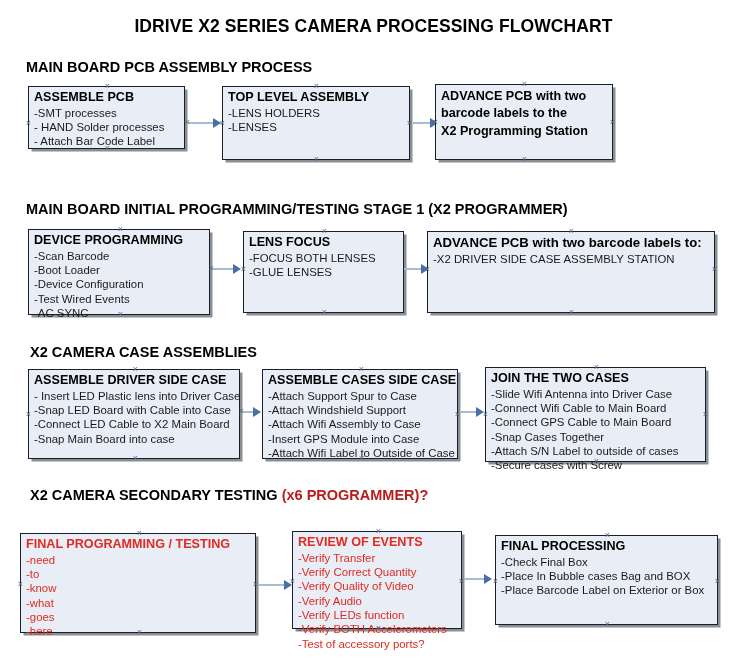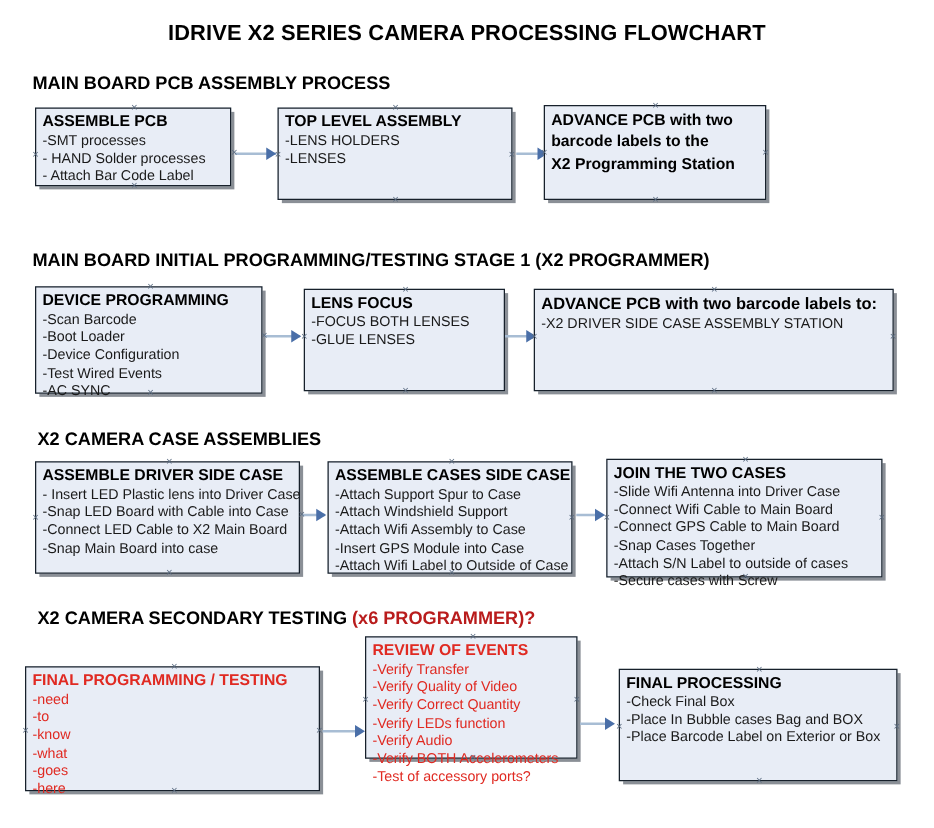--- a/index.html
+++ b/index.html
@@ -208,27 +208,27 @@
     <span class="bl">-here</span>
     <span class="xm" style="left:-4px;top:47px;"></span>
     <span class="xm" style="right:-4px;top:47px;"></span>
     <span class="xm" style="left:115px;top:-4px;"></span>
     <span class="xm" style="left:115px;bottom:-4px;"></span>
   </div>
 
   <div class="conn" style="left:258px;top:584px;width:32px;"></div>
   <div class="arrow" style="left:284px;top:580px;"></div>
 
-  <div class="box red" style="left:292px;top:509px;width:170px;height:98px;">
+  <div class="box red" style="left:292px;top:531px;width:170px;height:98px;">
     <span class="bt">REVIEW OF EVENTS</span>
     <span class="bl">-Verify Transfer</span>
+    <span class="bl">-Verify Correct Quantity</span>
     <span class="bl">-Verify Quality of Video</span>
-    <span class="bl">-Verify Correct Quantity</span>
+    <span class="bl">-Verify Audio</span>
     <span class="bl">-Verify LEDs function</span>
-    <span class="bl">-Verify Audio</span>
     <span class="bl">-Verify BOTH Accelerometers</span>
     <span class="bl">-Test of accessory ports?</span>
     <span class="xm" style="left:-4px;top:46px;"></span>
     <span class="xm" style="right:-4px;top:46px;"></span>
     <span class="xm" style="left:82px;top:-4px;"></span>
     <span class="xm" style="left:82px;bottom:-4px;"></span>
   </div>
 
   <div class="conn" style="left:464px;top:578px;width:26px;"></div>
   <div class="arrow" style="left:484px;top:574px;"></div>

